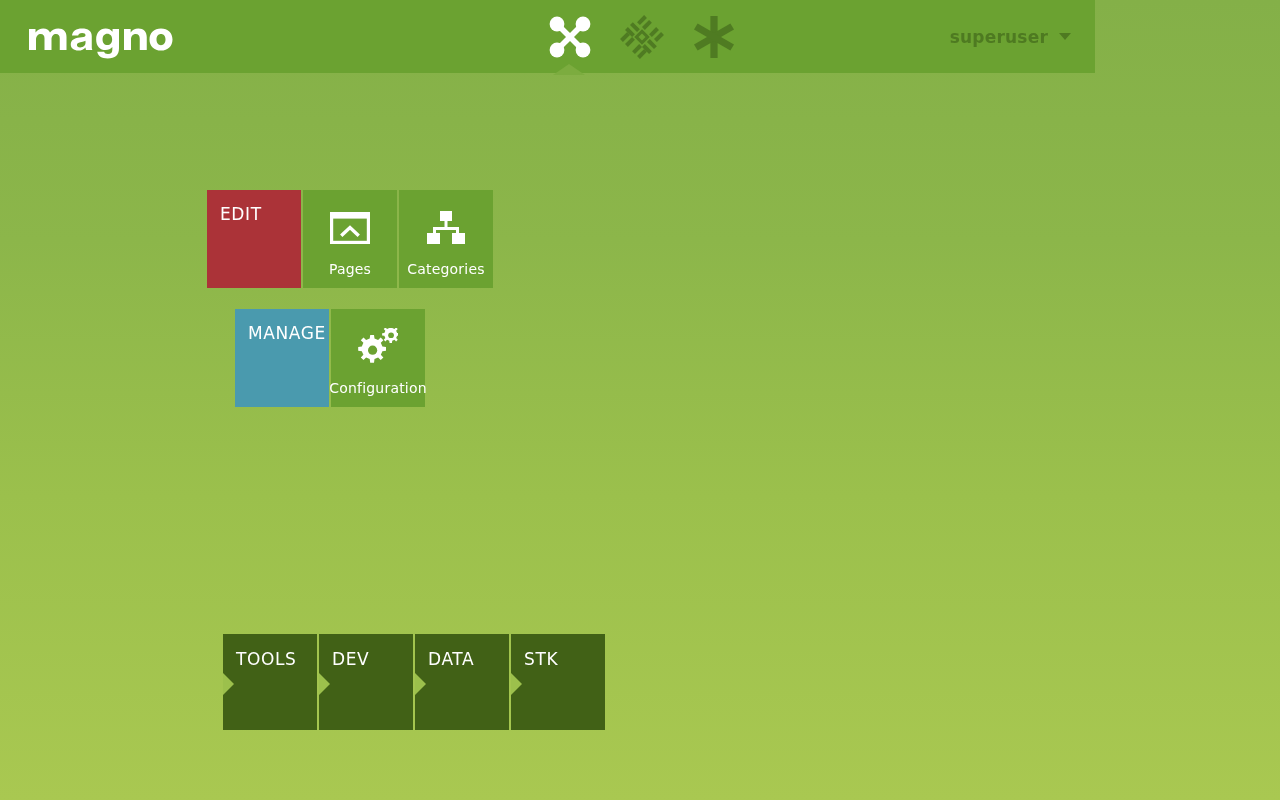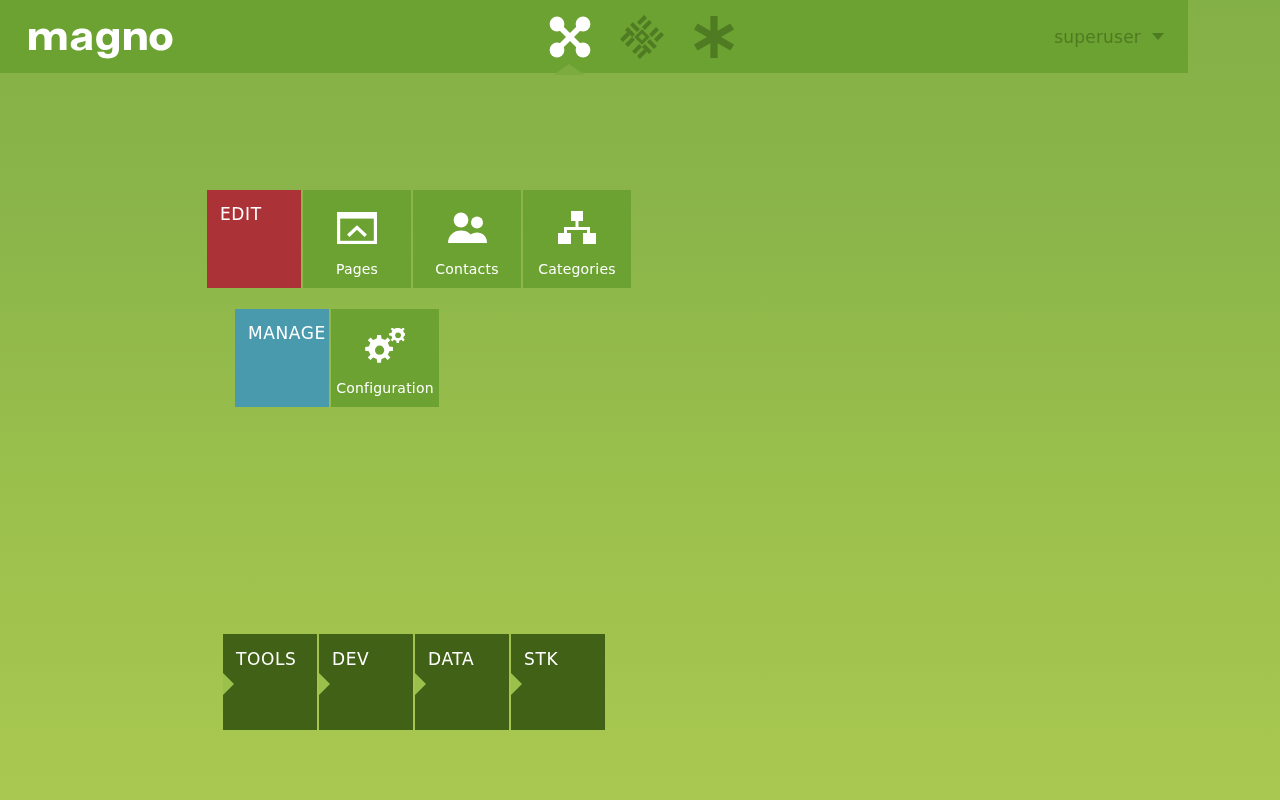--- a/index.html
+++ b/index.html
@@ -20,26 +20,27 @@
   #app-shell {
     position: absolute;
     inset: 0;
     background: linear-gradient(180deg, #84b048 0%, #8cb64a 30%, #9bc04c 62%, #a9c851 100%);
   }
 
   
   #top-bar {
     position: absolute;
     top: 0; left: 0;
-    width: 1188px;
+    width: 1095px;
     height: 73px;
     background: #6ba231;
     display: flex;
     align-items: center;
     z-index: 5;
+    font-weight: bold;
   }
 
   #brand-logo {
     position: absolute;
     left: 26px;
     top: 14px;
     width: 150px;
     height: 46px;
     color: #ffffff;
   }
@@ -128,21 +129,21 @@
     font-size: 17px;
     letter-spacing: .6px;
     padding: 14px 0 0 13px;
     cursor: pointer;
     user-select: none;
   }
   .group-header.color-edit   { background: #ab3338; }
   .group-header.color-manage { background: #4a9aae; }
 
   .app-tile {
-    width: 108px;
+    width: 94px;
     height: 98px;
     background: #6ba231;
     display: flex;
     flex-direction: column;
     align-items: center;
     justify-content: flex-start;
     cursor: pointer;
     user-select: none;
     padding-top: 17px;
   }
@@ -287,31 +288,20 @@
           <svg width="40" height="32" viewBox="0 0 40 32">
             <rect x="1.6" y="1.6" width="36.8" height="28.8" fill="none" stroke="#ffffff" stroke-width="3.2"></rect>
             <rect x="1.6" y="1.6" width="36.8" height="5" fill="#ffffff"></rect>
             <path d="M12.5 22.5 L20 15.5 L27.5 22.5" fill="none" stroke="#ffffff" stroke-width="3.4" stroke-linecap="square"></path>
           </svg>
         </span>
         <span class="app-tile-label">Pages</span>
       </div>
 
 
-      <div class="app-tile">
-        <span class="app-tile-icon">
-          <svg width="42" height="32" viewBox="0 0 42 32">
-            <circle cx="15" cy="8" r="7.4"></circle>
-            <path d="M2 31c0-7.8 5.8-12.6 13-12.6S28 23.2 28 31z"></path>
-            <circle cx="31" cy="10.5" r="6"></circle>
-            <path d="M21 31c0-6.4 4.6-10.4 10-10.4S41 24.6 41 31z"></path>
-          </svg>
-        </span>
-        <span class="app-tile-label">Contacts</span>
-      </div>
 
       <div class="app-tile">
         <span class="app-tile-icon">
           <svg width="38" height="34" viewBox="0 0 38 34">
             <rect x="13" y="0" width="12" height="10"></rect>
             <rect x="0" y="22" width="13" height="11"></rect>
             <rect x="25" y="22" width="13" height="11"></rect>
             <rect x="17.5" y="10" width="3" height="7"></rect>
             <rect x="6" y="16" width="26" height="3"></rect>
             <rect x="6" y="16" width="3" height="7"></rect>

